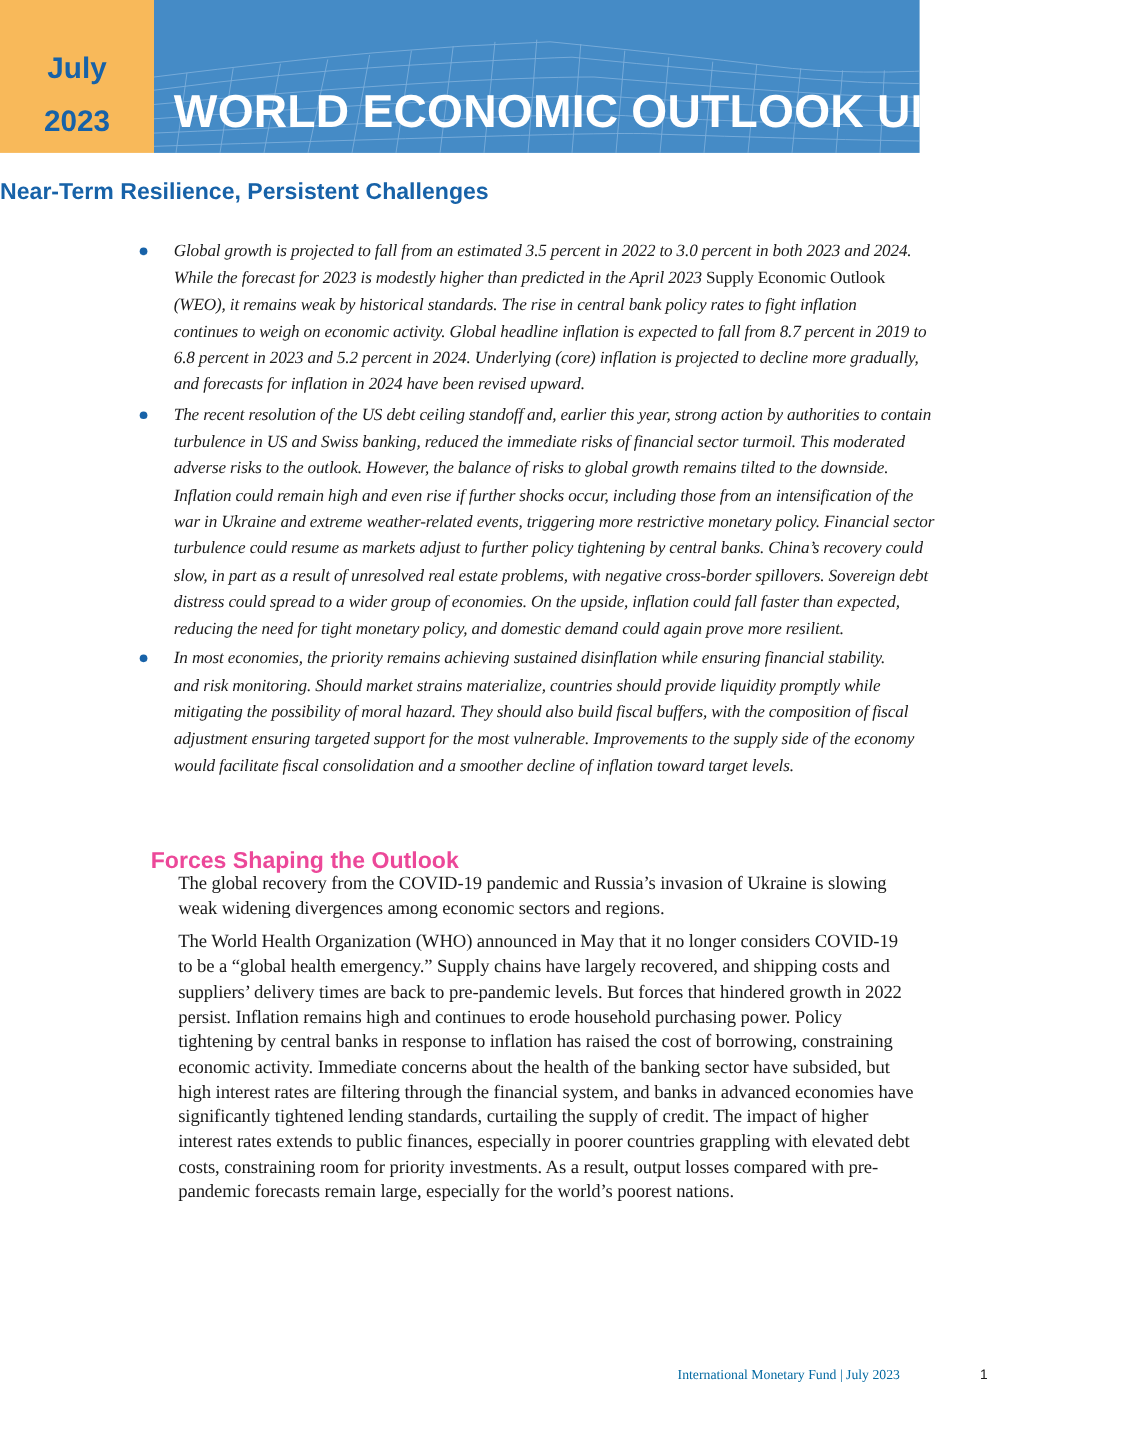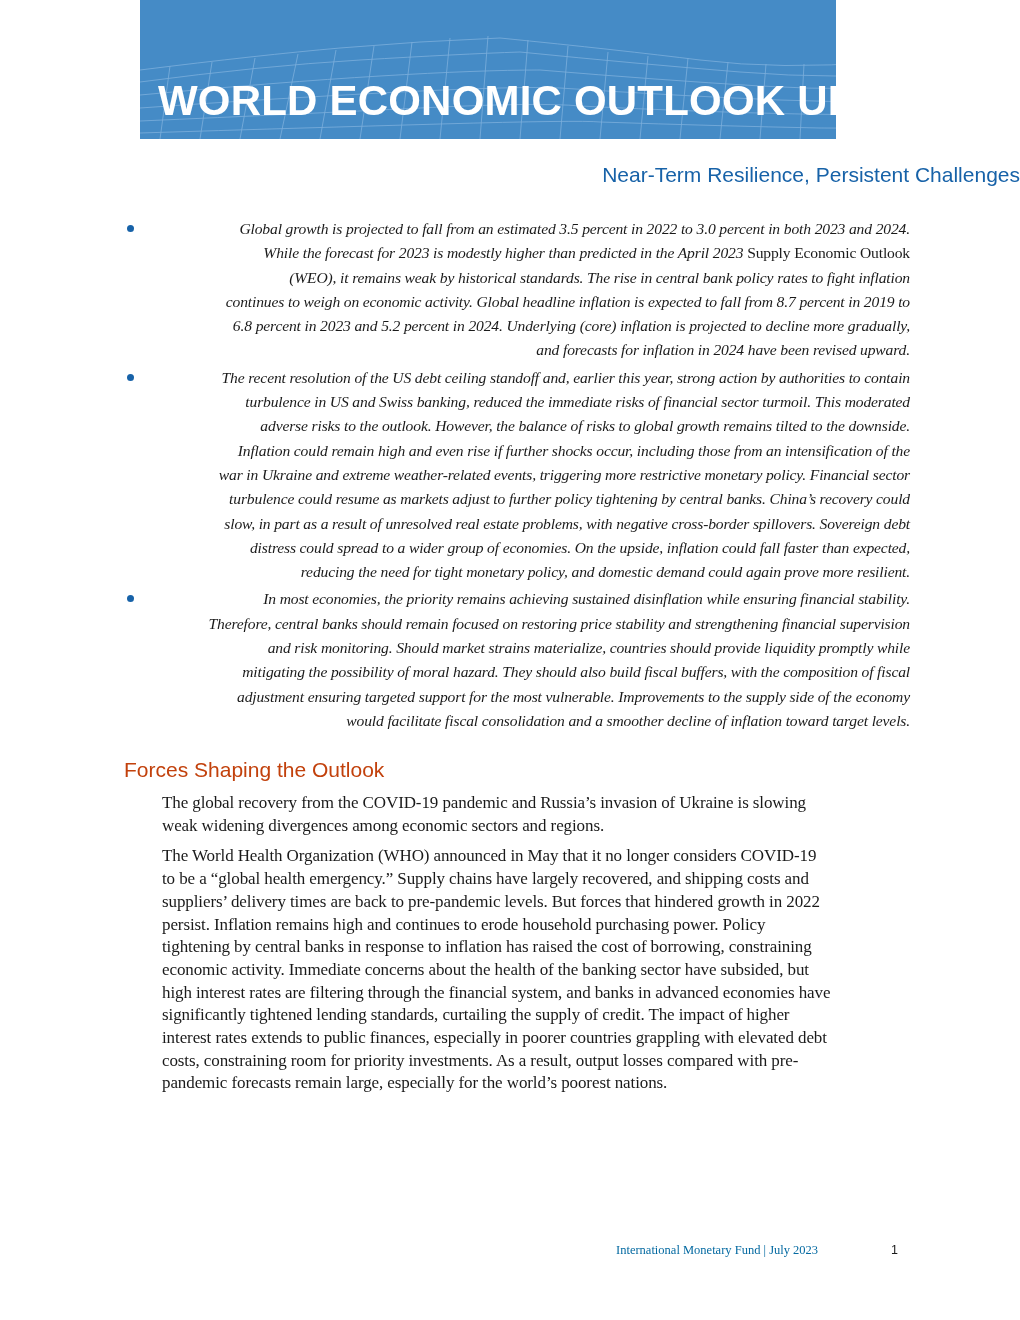--- a/index.html
+++ b/index.html
@@ -9,47 +9,51 @@
     .date-block { position: absolute; left: 0; top: 0; width: 140px; height: 139px; background: #f8b95a; }
     .date-month { position: absolute; left: 0; width: 140px; top: 47px; text-align: center;
       font-family: "Liberation Sans", sans-serif; font-weight: bold; font-size: 27px; color: #1762a8; }
     .date-year { position: absolute; left: 0; width: 140px; top: 95px; text-align: center;
       font-family: "Liberation Sans", sans-serif; font-weight: bold; font-size: 27px; color: #1762a8; }
     .banner { position: absolute; left: 140px; top: 0; width: 696px; height: 139px; background: #458bc6; overflow: hidden; }
     .banner svg { position: absolute; left: 0; top: 0; }
     .banner-title { position: absolute; left: 18px; top: 77px; font-family: "Liberation Sans", sans-serif;
       font-weight: bold; font-size: 42px; color: #ffffff; letter-spacing: 0.2px; white-space: nowrap; }
 
-    .subtitle { position: absolute; left: 0; width: 1020px; top: 163px; text-align: right;
-      font-family: "Liberation Sans", sans-serif; font-weight: normal; font-size: 21px; color: #1762a8; }
+    .subtitle { position: absolute; left: 0; width: 1020px; top: 163px; text-align: left;
+      font-family: "Liberation Sans", sans-serif; font-weight: bold; font-size: 21px; color: #1762a8; }
 
     .bullets { position: absolute; left: 120px; top: 217px; width: 790px; margin: 0; padding: 0; list-style: none; }
-    .bullet { position: relative; padding-left: 38px; margin-bottom: 3px; text-align: right; }
+    .bullet { position: relative; padding-left: 38px; margin-bottom: 3px; }
     .bullet-dot { position: absolute; left: 7px; top: 8px; width: 7px; height: 7px; border-radius: 50%; background: #1762a8; }
     .bullet-line { display: block; font-family: "Liberation Serif", serif; font-style: italic; font-size: 15.6px;
       line-height: 24.3px; color: #1a1a1a; white-space: nowrap; letter-spacing: -0.15px; }
     .upright { font-style: normal; }
 
     .section-heading { position: absolute; left: 120px; top: 754px; font-family: "Liberation Sans", sans-serif;
-      font-weight: normal; font-size: 21px; color: #c2410c; margin: 4px; }
+      font-weight: bold; font-size: 21px; color: #ec4899; margin: 17px; }
 
     .body-text { position: absolute; left: 120px; width: 790px; margin-left: 42px; }
     .para { margin: 0 0 8px 0; }
     .para-line { display: block; font-family: "Liberation Serif", serif; font-size: 17px; line-height: 22.7px;
       color: #1a1a1a; white-space: nowrap; letter-spacing: -0.1px; }
 
     .footer { position: absolute; top: 1243px; left: 616px; font-family: Liberation Serif, serif;
       font-size: 12.5px; color: #0369a1; white-space: nowrap; }
     .page-number { position: absolute; top: 1243px; left: 891px; font-family: "Liberation Sans", sans-serif;
       font-size: 12.5px; color: #1a1a1a; }
   </style>
 </head>
 <body>
 
 <div class="header">
+  <div class="date-block">
+    <div class="date-month">July</div>
+    <div class="date-year">2023</div>
+  </div>
   <div class="banner">
     <svg width="880" height="139" viewBox="0 0 880 139">
       <g stroke="#8fbbe3" stroke-width="0.8" fill="none" opacity="0.75">
         <path d="M0 70 Q120 55 200 48 T360 38 Q480 50 560 60 T740 62 Q820 60 880 58"></path>
         <path d="M0 82 Q120 66 220 60 T380 52 Q500 64 600 72 T780 72 Q840 70 880 68"></path>
         <path d="M0 95 Q140 82 240 76 T400 70 Q520 80 620 86 T800 84 Q850 82 880 80"></path>
         <path d="M0 108 Q140 98 260 92 T420 88 Q540 96 640 100 T820 98 L880 96"></path>
         <path d="M0 121 Q160 114 280 108 T440 106 Q560 112 660 114 T840 112 L880 111"></path>
         <path d="M0 133 Q160 128 300 124 T460 122 Q580 126 680 128 T880 126"></path>
         <path d="M20 139 L30 66"></path>
@@ -100,21 +104,20 @@
     <span class="bullet-line">Inflation could remain high and even rise if further shocks occur, including those from an intensification of the</span>
     <span class="bullet-line">war in Ukraine and extreme weather-related events, triggering more restrictive monetary policy. Financial sector</span>
     <span class="bullet-line">turbulence could resume as markets adjust to further policy tightening by central banks. China’s recovery could</span>
     <span class="bullet-line">slow, in part as a result of unresolved real estate problems, with negative cross-border spillovers. Sovereign debt</span>
     <span class="bullet-line">distress could spread to a wider group of economies. On the upside, inflation could fall faster than expected,</span>
     <span class="bullet-line">reducing the need for tight monetary policy, and domestic demand could again prove more resilient.</span>
   </li>
   <li class="bullet">
     <span class="bullet-dot"></span>
     <span class="bullet-line">In most economies, the priority remains achieving sustained disinflation while ensuring financial stability.</span>
-    <span class="bullet-line">Therefore, central banks should remain focused on restoring price stability and strengthening financial supervision</span>
     <span class="bullet-line">and risk monitoring. Should market strains materialize, countries should provide liquidity promptly while</span>
     <span class="bullet-line">mitigating the possibility of moral hazard. They should also build fiscal buffers, with the composition of fiscal</span>
     <span class="bullet-line">adjustment ensuring targeted support for the most vulnerable. Improvements to the supply side of the economy</span>
     <span class="bullet-line">would facilitate fiscal consolidation and a smoother decline of inflation toward target levels.</span>
   </li>
 </ul>
 
 <h2 class="section-heading">Forces Shaping the Outlook</h2>
 
 <div class="body-text" style="top:792px;">

